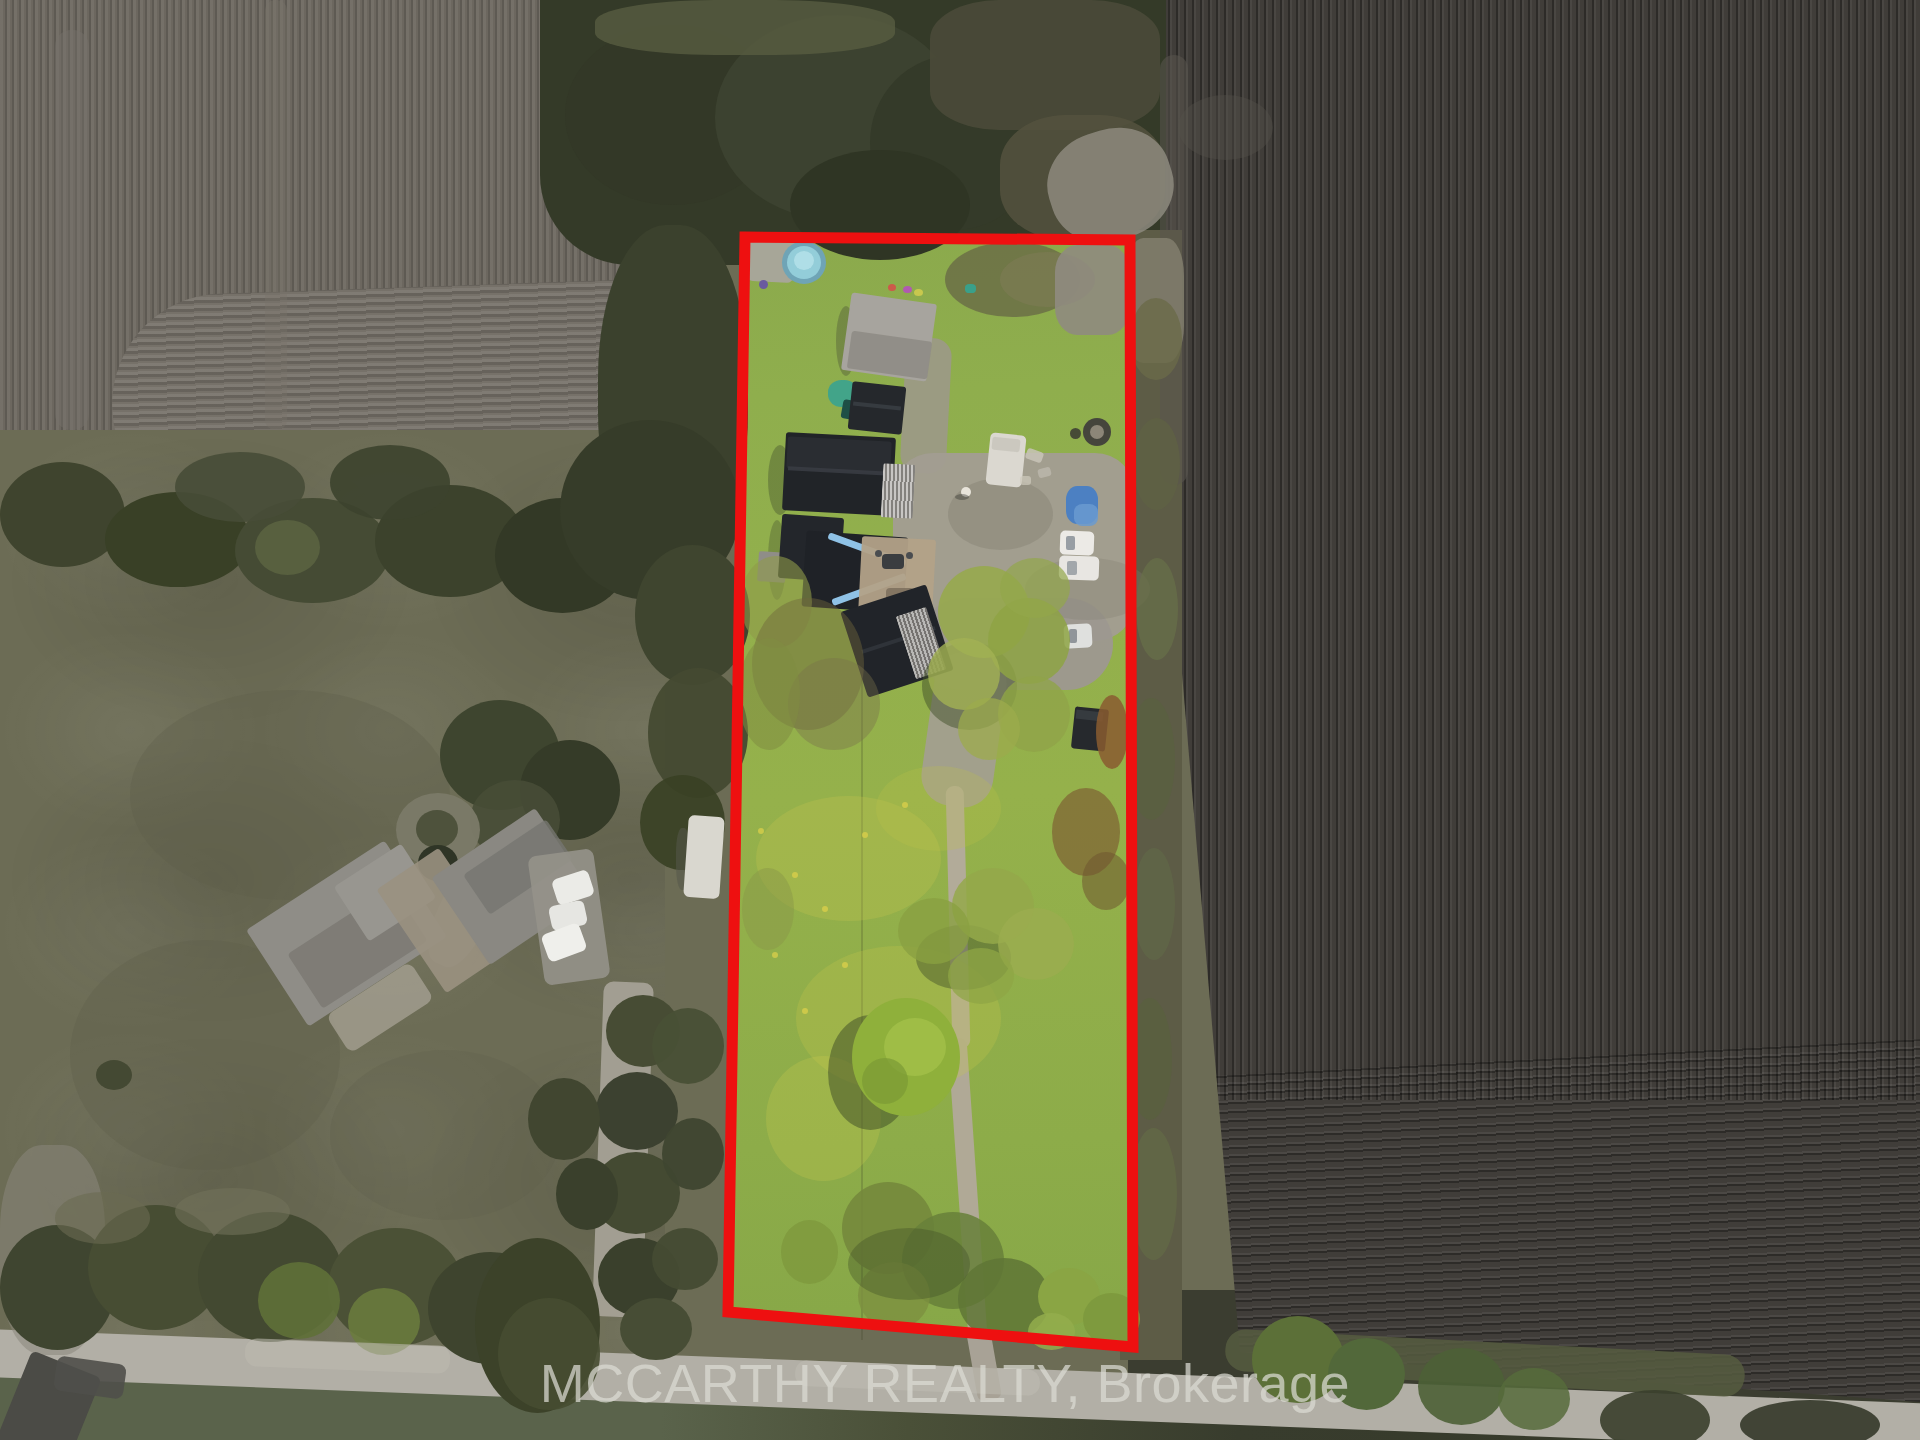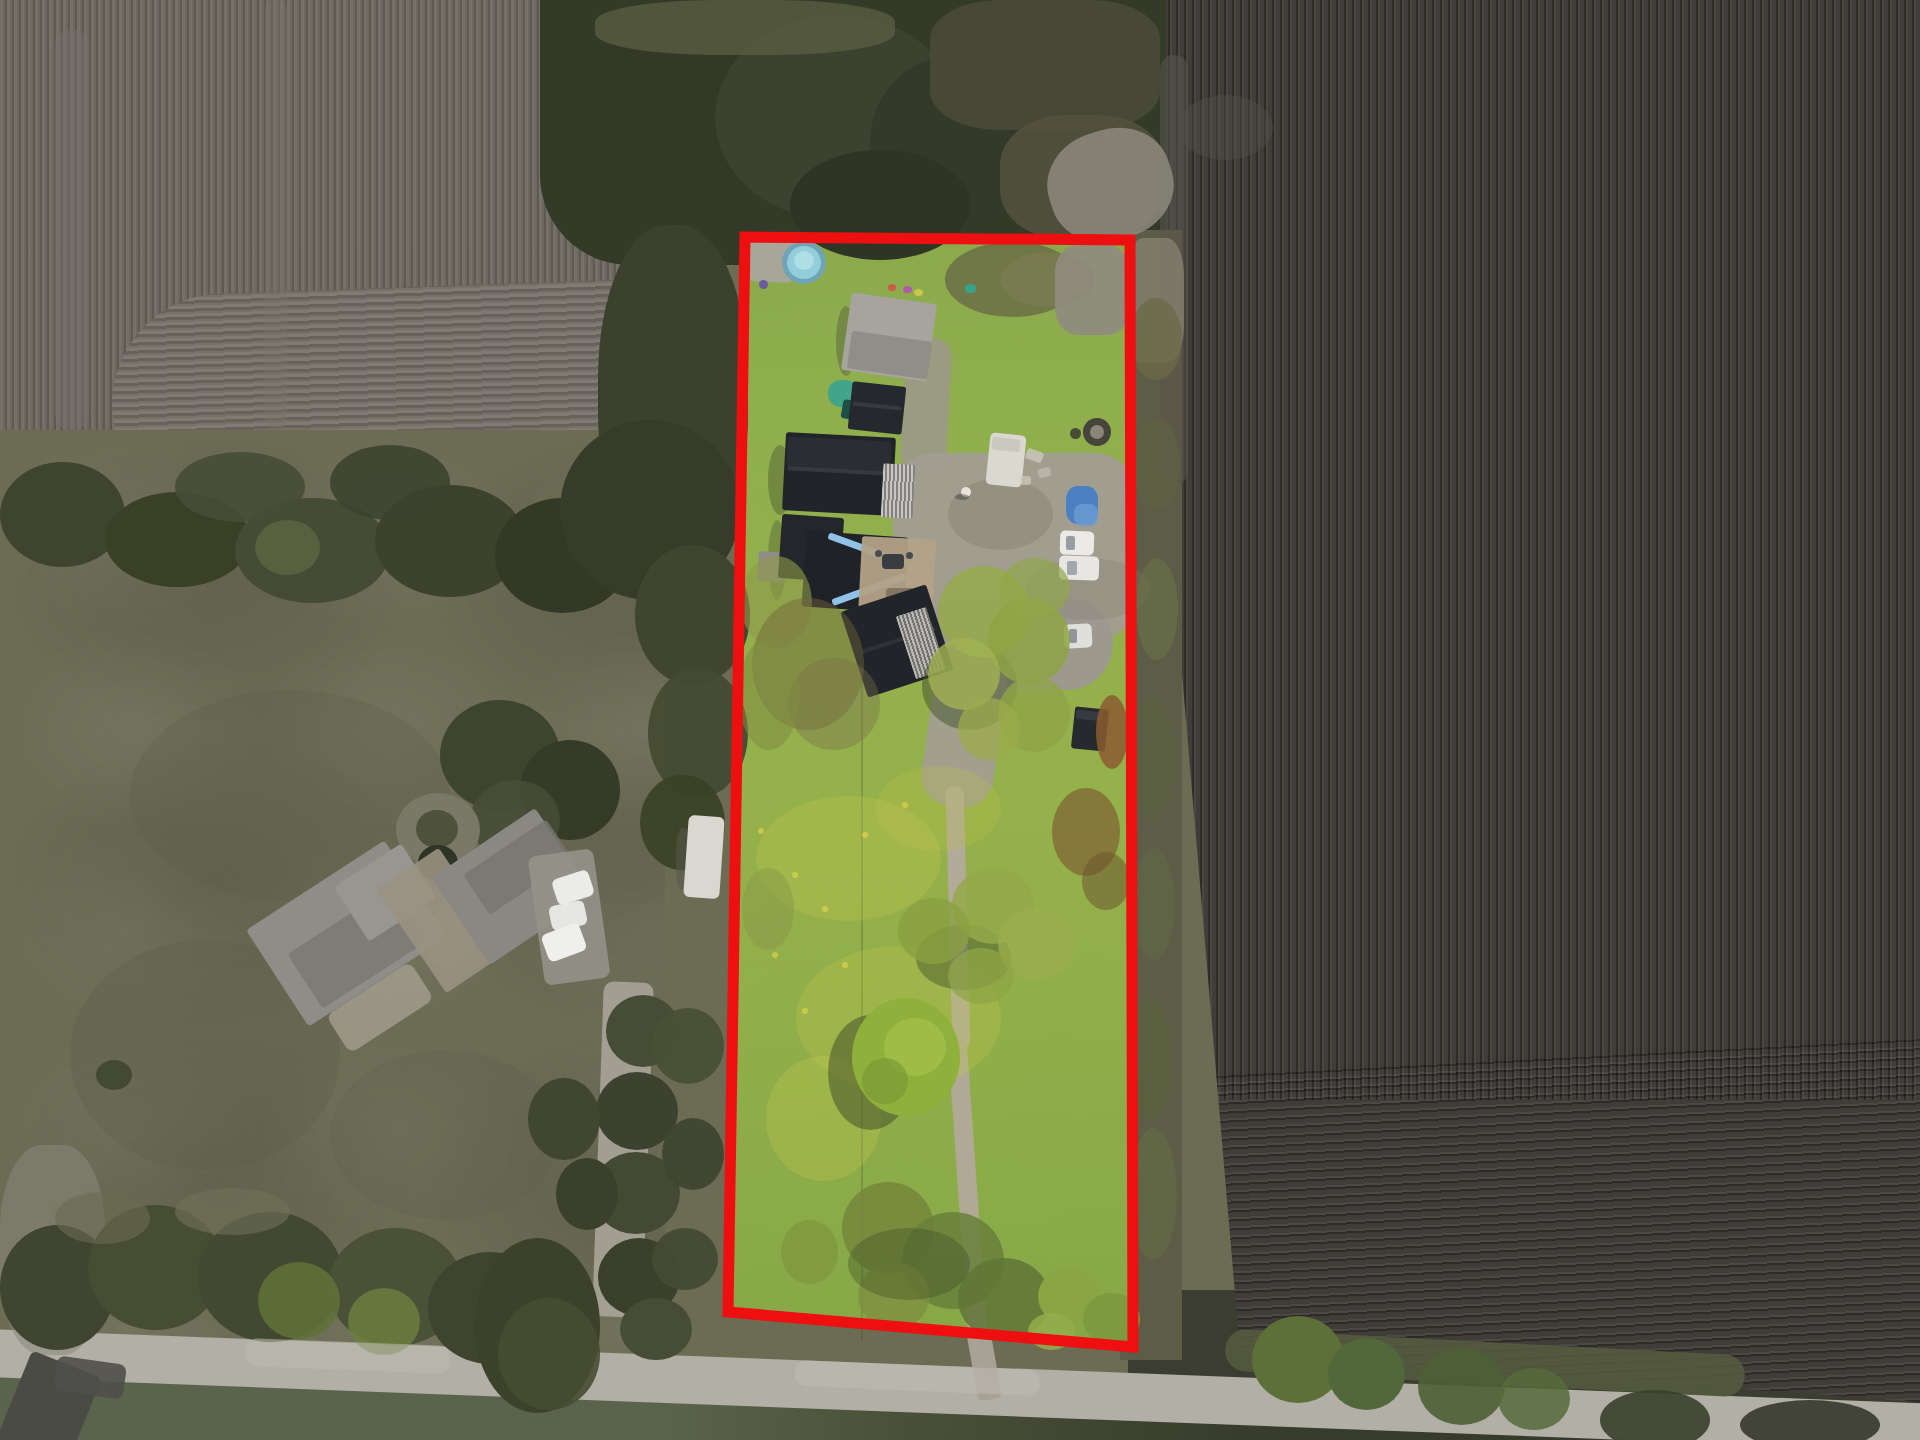--- a/index.html
+++ b/index.html
@@ -277,13 +277,14 @@
       <div class="sp" style="left: 245px; top: 1342px; width: 205px; height: 28px; background-color: rgb(188, 185, 175); border-radius: 12px; transform: rotate(2.2deg); opacity: 0.6;"></div>
       <div class="sp" style="left: 795px; top: 1365px; width: 245px; height: 26px; background-color: rgb(192, 189, 179); border-radius: 12px; transform: rotate(2.4deg); opacity: 0.5;"></div>
       <div class="sp" style="left: 8px; top: 1360px; width: 75px; height: 115px; background-color: rgb(75, 75, 70); border-radius: 6px; transform: rotate(22deg);"></div>
       <div class="sp" style="left: 55px; top: 1360px; width: 70px; height: 35px; background-color: rgb(79, 79, 74); border-radius: 8px; transform: rotate(8deg); opacity: 0.9;"></div>
     </div>
 
   <svg id="boundary-svg" viewBox="0 0 1920 1440">
     <polygon fill="none" stroke="var(--c-red,#ee1010)" stroke-width="11" stroke-linejoin="miter" points="745,237 1130,240 1133,1347 728,1312"></polygon>
   </svg>
 
+  <div id="watermark">MCCARTHY REALTY, Brokerage</div>
 </div>
 
 </body></html>

